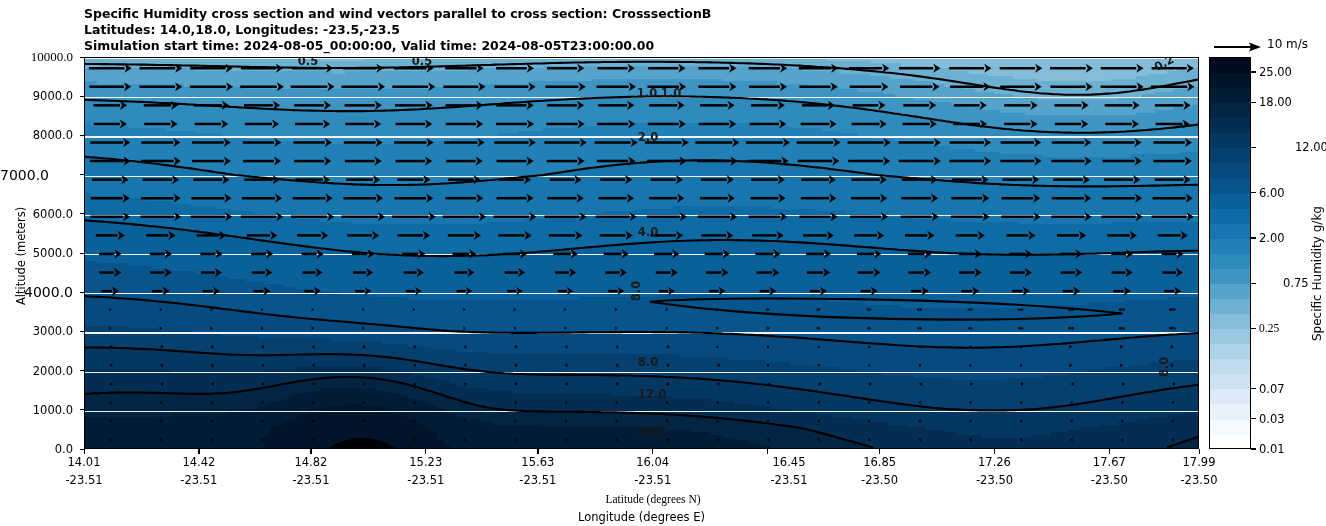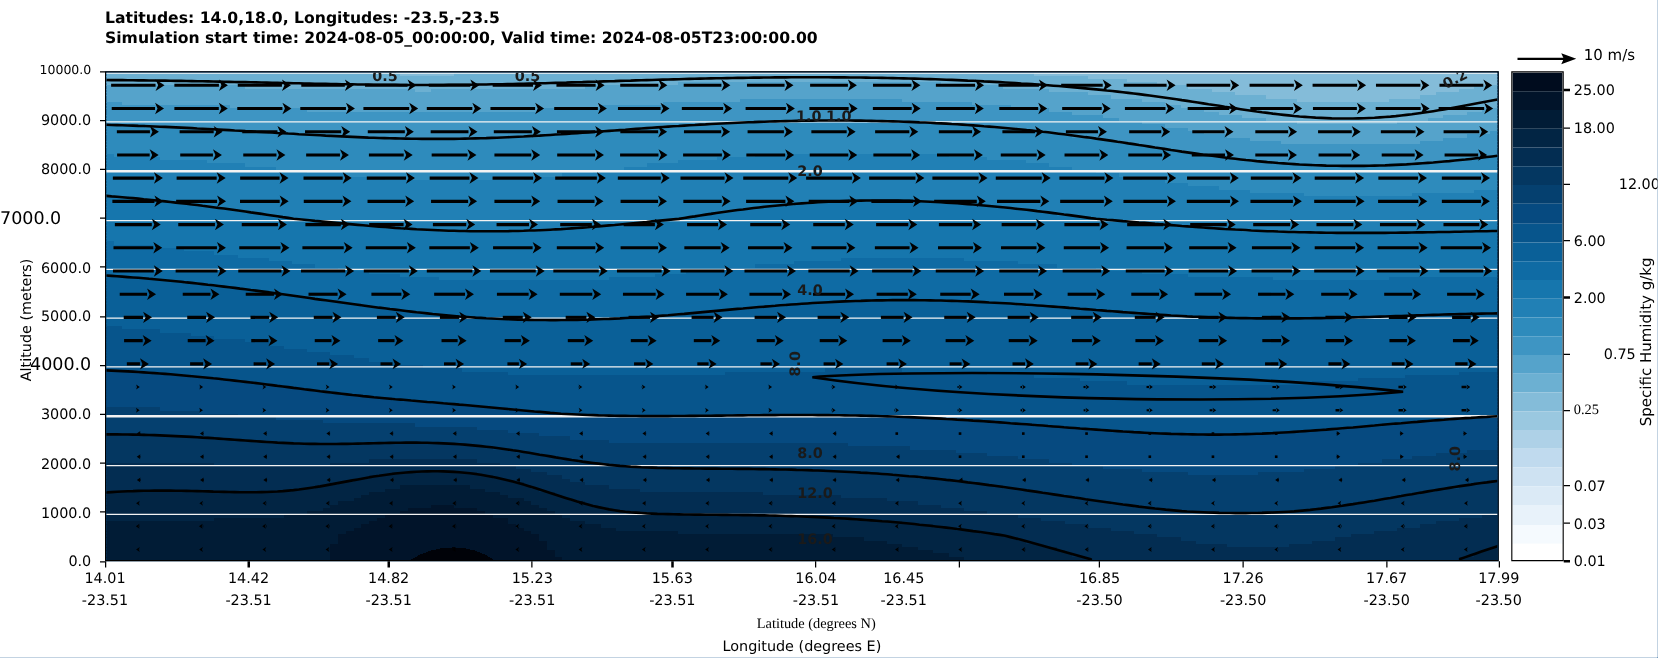--- a/index.html
+++ b/index.html
@@ -40,20 +40,21 @@
 
   
   #qkey{position:absolute;left:1213px;top:37px;width:110px;height:20px;}
   #qkey svg{position:absolute;left:0;top:3px;}
   #qkey-text{position:absolute;left:54px;top:0px;font-size:12px;white-space:nowrap;}
 </style>
 </head>
 <body>
 
 <div id="title-block">
+  <div>Specific Humidity cross section and wind vectors parallel to cross section: CrosssectionB</div>
   <div>Latitudes: 14.0,18.0, Longitudes: -23.5,-23.5</div>
   <div>Simulation start time: 2024-08-05_00:00:00, Valid time: 2024-08-05T23:00:00.00</div>
 </div>
 
 <div id="qkey">
   <svg width="50" height="14" viewBox="0 0 50 14">
     <line x1="1" y1="7" x2="40" y2="7" stroke="#000" stroke-width="1.8"></line>
     <polygon points="48,7 36,2.6 38,7 36,11.4" fill="#000"></polygon>
   </svg>
   <span id="qkey-text">10 m/s</span>
@@ -1654,37 +1655,37 @@
     <div style="position: absolute; left: 0px; width: 73px; text-align: right; font-size: 11.5px; white-space: nowrap; transform: translateY(-50%); top: 253px;">5000.0</div>
     <div class="ytickmark" style="left: 79.5px; top: 252.5px;"></div>
     <div style="position: absolute; left: 0px; width: 73px; text-align: right; font-size: 11.5px; white-space: nowrap; transform: translateY(-50%); top: 213.8px;">6000.0</div>
     <div class="ytickmark" style="left: 79.5px; top: 213.3px;"></div>
     <div style="position: absolute; left: 0px; width: 73px; text-align: left; font-size: 14px; white-space: nowrap; transform: translateY(-50%); top: 174.6px;">7000.0</div>
     <div class="ytickmark" style="left: 79.5px; top: 174.1px;"></div>
     <div style="position: absolute; left: 0px; width: 73px; text-align: right; font-size: 11.5px; white-space: nowrap; transform: translateY(-50%); top: 135.4px;">8000.0</div>
     <div class="ytickmark" style="left: 79.5px; top: 134.9px;"></div>
     <div style="position: absolute; left: 0px; width: 73px; text-align: right; font-size: 11.5px; white-space: nowrap; transform: translateY(-50%); top: 96.2px;">9000.0</div>
     <div class="ytickmark" style="left: 79.5px; top: 95.7px;"></div>
-    <div style="position: absolute; left: 0px; width: 73px; text-align: right; font-size: 10px; white-space: nowrap; transform: translateY(-50%); top: 57px;">10000.0</div>
+    <div style="position: absolute; left: 0px; width: 73px; text-align: right; font-size: 13px; white-space: nowrap; transform: translateY(-50%); top: 57px; font-family: Liberation Serif, serif;">10000.0</div>
     <div class="ytickmark" style="left: 79.5px; top: 56.5px;"></div>
   </div>
 <div id="xaxis">
     <div class="xtick" style="left: 84px; top: 454px;"><span>14.01</span><br><span>-23.51</span></div>
     <div class="xtickmark" style="left: 83.5px; top: 449px;"></div>
     <div class="xtick" style="left: 198.862px; top: 454px;"><span>14.42</span><br><span>-23.51</span></div>
     <div class="xtickmark" style="left: 198.362px; top: 449px;"></div>
     <div class="xtick" style="left: 310.922px; top: 454px;"><span>14.82</span><br><span>-23.51</span></div>
     <div class="xtickmark" style="left: 310.422px; top: 449px;"></div>
     <div class="xtick" style="left: 425.784px; top: 454px;"><span>15.23</span><br><span>-23.51</span></div>
     <div class="xtickmark" style="left: 425.284px; top: 449px;"></div>
     <div class="xtick" style="left: 537.844px; top: 454px;"><span>15.63</span><br><span>-23.51</span></div>
     <div class="xtickmark" style="left: 537.344px; top: 449px;"></div>
     <div class="xtick" style="left: 652.706px; top: 454px;"><span>16.04</span><br><span>-23.51</span></div>
     <div class="xtickmark" style="left: 652.206px; top: 449px;"></div>
-    <div class="xtick" style="left: 723px; top: 454px;"><span>16.45</span><br><span>-23.51</span></div>
+    <div class="xtick" style="left: 789px; top: 454px;"><span>16.45</span><br><span>-23.51</span></div>
     <div class="xtickmark" style="left: 767.068px; top: 449px;"></div>
     <div class="xtick" style="left: 879.628px; top: 454px;"><span>16.85</span><br><span>-23.50</span></div>
     <div class="xtickmark" style="left: 879.128px; top: 449px;"></div>
     <div class="xtick" style="left: 994.49px; top: 454px;"><span>17.26</span><br><span>-23.50</span></div>
     <div class="xtickmark" style="left: 993.99px; top: 449px;"></div>
     <div class="xtick" style="left: 1109.35px; top: 454px;"><span>17.67</span><br><span>-23.50</span></div>
     <div class="xtickmark" style="left: 1108.85px; top: 449px;"></div>
     <div class="xtick" style="left: 1199px; top: 454px;"><span>17.99</span><br><span>-23.50</span></div>
     <div class="xtickmark" style="left: 1198.5px; top: 449px;"></div>
   </div>

